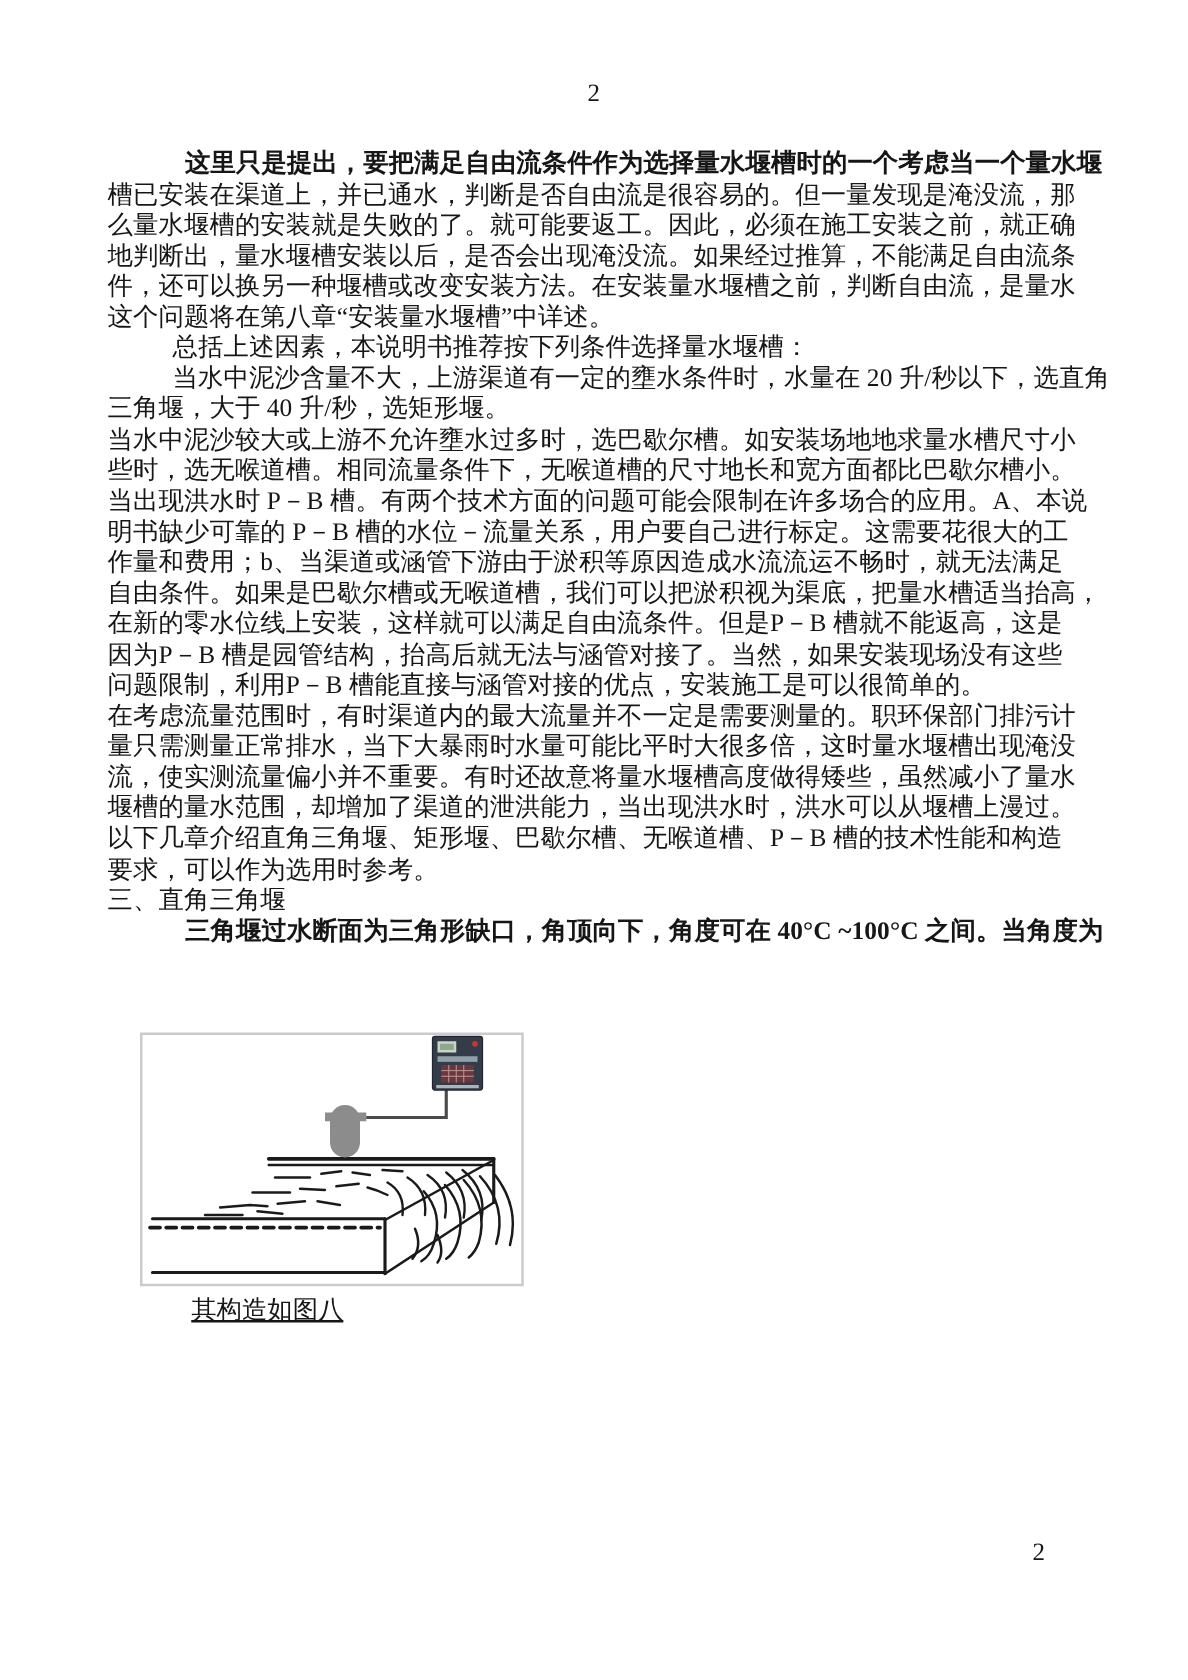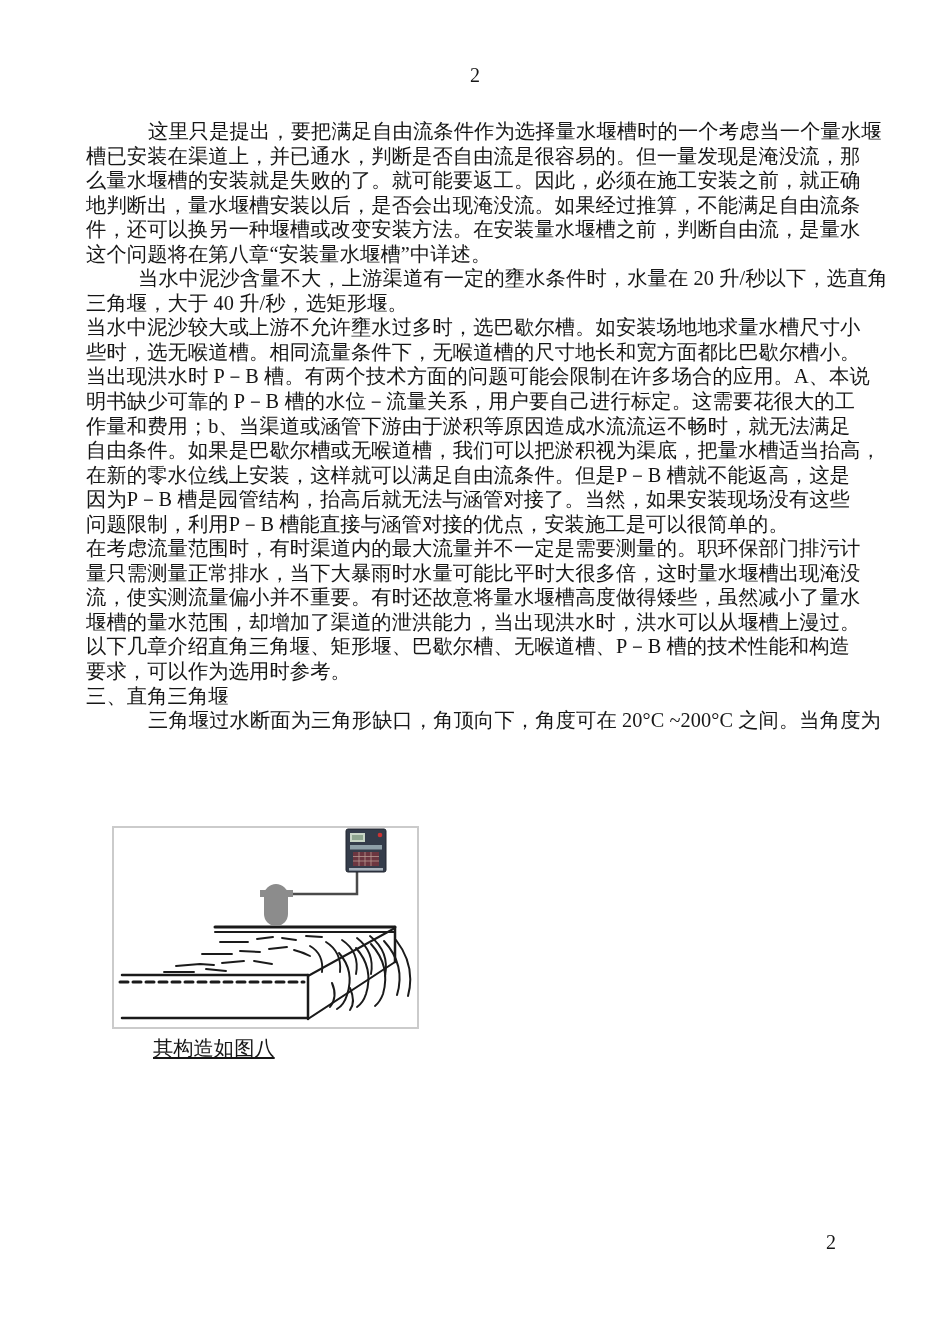--- a/index.html
+++ b/index.html
@@ -21,21 +21,21 @@
   }
   .textblock{
     position:absolute;left:86px;top:119px;width:776px;
   }
   .ln{
     height:24.56px;line-height:24.56px;
     font-size:20.3px;
     white-space:nowrap;
     letter-spacing:0.1px;
   }
-  .i1{padding-left:62px;}
+  .i1{padding-left:62px;font-weight:bold;}
   .i2{padding-left:52px;}
   .spread{letter-spacing:6px;}
   .figure{
     position:absolute;left:112px;top:826px;
     width:303px;height:199px;
     border:2px solid #cbcbcb;
     background:#ffffff;
   }
   .figure svg{display:block;}
   .caption{
@@ -50,39 +50,40 @@
 
   <div class="pageno-top">2</div>
 
   <div class="textblock">
     <div class="ln i1">这里只是提出，要把满足自由流条件作为选择量水堰槽时的一个考虑当一个量水堰</div>
     <div class="ln">槽已安装在渠道上，并已通水，判断是否自由流是很容易的。但一量发现是淹没流，那</div>
     <div class="ln">么量水堰槽的安装就是失败的了。就可能要返工。因此，必须在施工安装之前，就正确</div>
     <div class="ln">地判断出，量水堰槽安装以后，是否会出现淹没流。如果经过推算，不能满足自由流条</div>
     <div class="ln">件，还可以换另一种堰槽或改变安装方法。在安装量水堰槽之前，判断自由流，是量水</div>
     <div class="ln">这个问题将在第八章“安装量水堰槽”中详述。</div>
+    <div class="ln i2">总括上述因素，本说明书推荐按下列条件选择量水堰槽：</div>
     <div class="ln i2">当水中泥沙含量不大，上游渠道有一定的壅水条件时，水量在 20 升/秒以下，选直角</div>
     <div class="ln">三角堰，大于 40 升/秒，选矩形堰。</div>
     <div class="ln">当水中泥沙较大或上游不允许壅水过多时，选巴歇尔槽。如安装场地地求量水槽尺寸小</div>
     <div class="ln">些时，选无喉道槽。相同流量条件下，无喉道槽的尺寸地长和宽方面都比巴歇尔槽小。</div>
     <div class="ln">当出现洪水时 P－B 槽。有两个技术方面的问题可能会限制在许多场合的应用。A、本说</div>
     <div class="ln">明书缺少可靠的 P－B 槽的水位－流量关系，用户要自己进行标定。这需要花很大的工</div>
     <div class="ln">作量和费用；b、当渠道或涵管下游由于淤积等原因造成水流流运不畅时，就无法满足</div>
     <div class="ln">自由条件。如果是巴歇尔槽或无喉道槽，我们可以把淤积视为渠底，把量水槽适当抬高，</div>
     <div class="ln">在新的零水位线上安装，这样就可以满足自由流条件。但是P－B 槽就不能返高，这是</div>
     <div class="ln">因为P－B 槽是园管结构，抬高后就无法与涵管对接了。当然，如果安装现场没有这些</div>
     <div class="ln">问题限制，利用P－B 槽能直接与涵管对接的优点，安装施工是可以很简单的。</div>
     <div class="ln">在考虑流量范围时，有时渠道内的最大流量并不一定是需要测量的。职环保部门排污计</div>
     <div class="ln">量只需测量正常排水，当下大暴雨时水量可能比平时大很多倍，这时量水堰槽出现淹没</div>
     <div class="ln">流，使实测流量偏小并不重要。有时还故意将量水堰槽高度做得矮些，虽然减小了量水</div>
     <div class="ln">堰槽的量水范围，却增加了渠道的泄洪能力，当出现洪水时，洪水可以从堰槽上漫过。</div>
     <div class="ln">以下几章介绍直角三角堰、矩形堰、巴歇尔槽、无喉道槽、P－B 槽的技术性能和构造</div>
     <div class="ln">要求，可以作为选用时参考。</div>
     <div class="ln">三、直角三角堰</div>
-    <div class="ln i1">三角堰过水断面为三角形缺口，角顶向下，角度可在 20°C ~200°C 之间。当角度为</div>
+    <div class="ln i1">三角堰过水断面为三角形缺口，角顶向下，角度可在 40°C ~100°C 之间。当角度为</div>
   </div>
 
   <div class="figure">
     <svg width="303" height="199" viewBox="0 0 303 199" xmlns="http://www.w3.org/2000/svg">
 
       <g stroke="#1a1a1a" fill="none" stroke-linecap="round">
         <path d="M101,99 H281" stroke-width="3"></path>
         <path d="M101,104 H281" stroke-width="2"></path>
         <path d="M281,99 V134" stroke-width="2.5"></path>
         <path d="M281,100 L194,148" stroke-width="2"></path>

